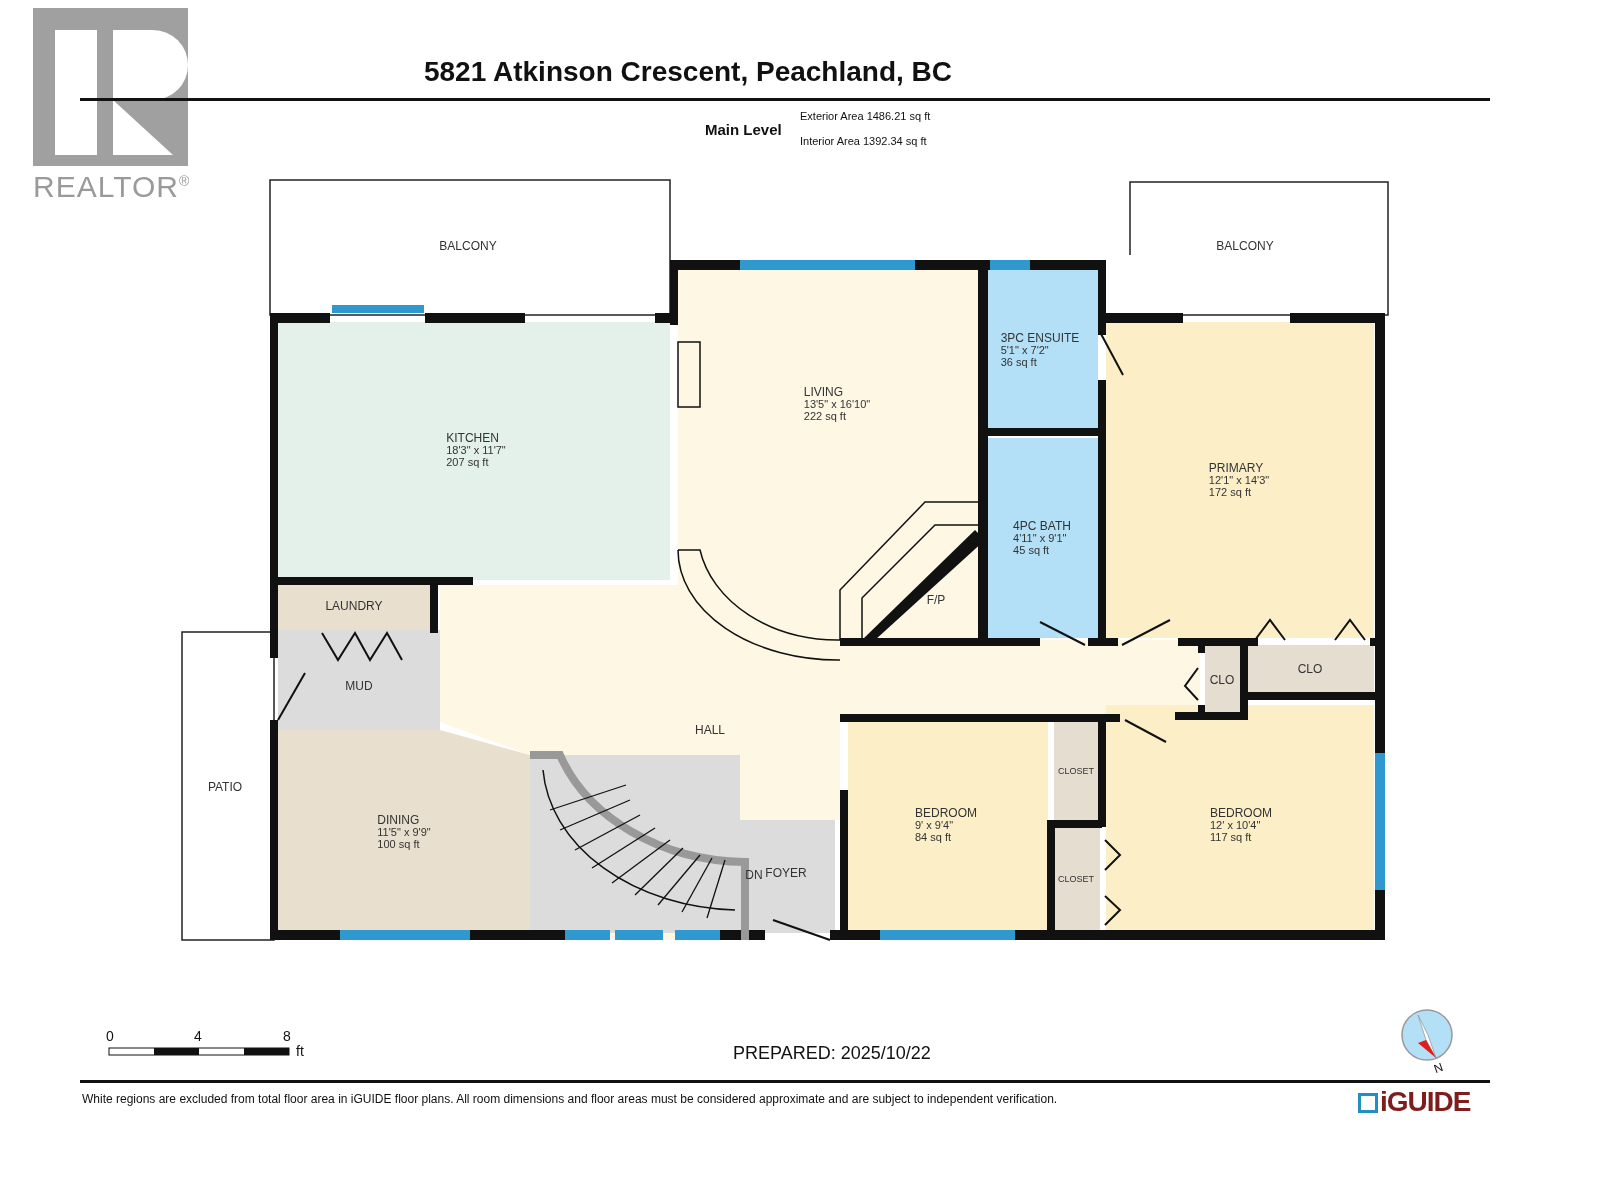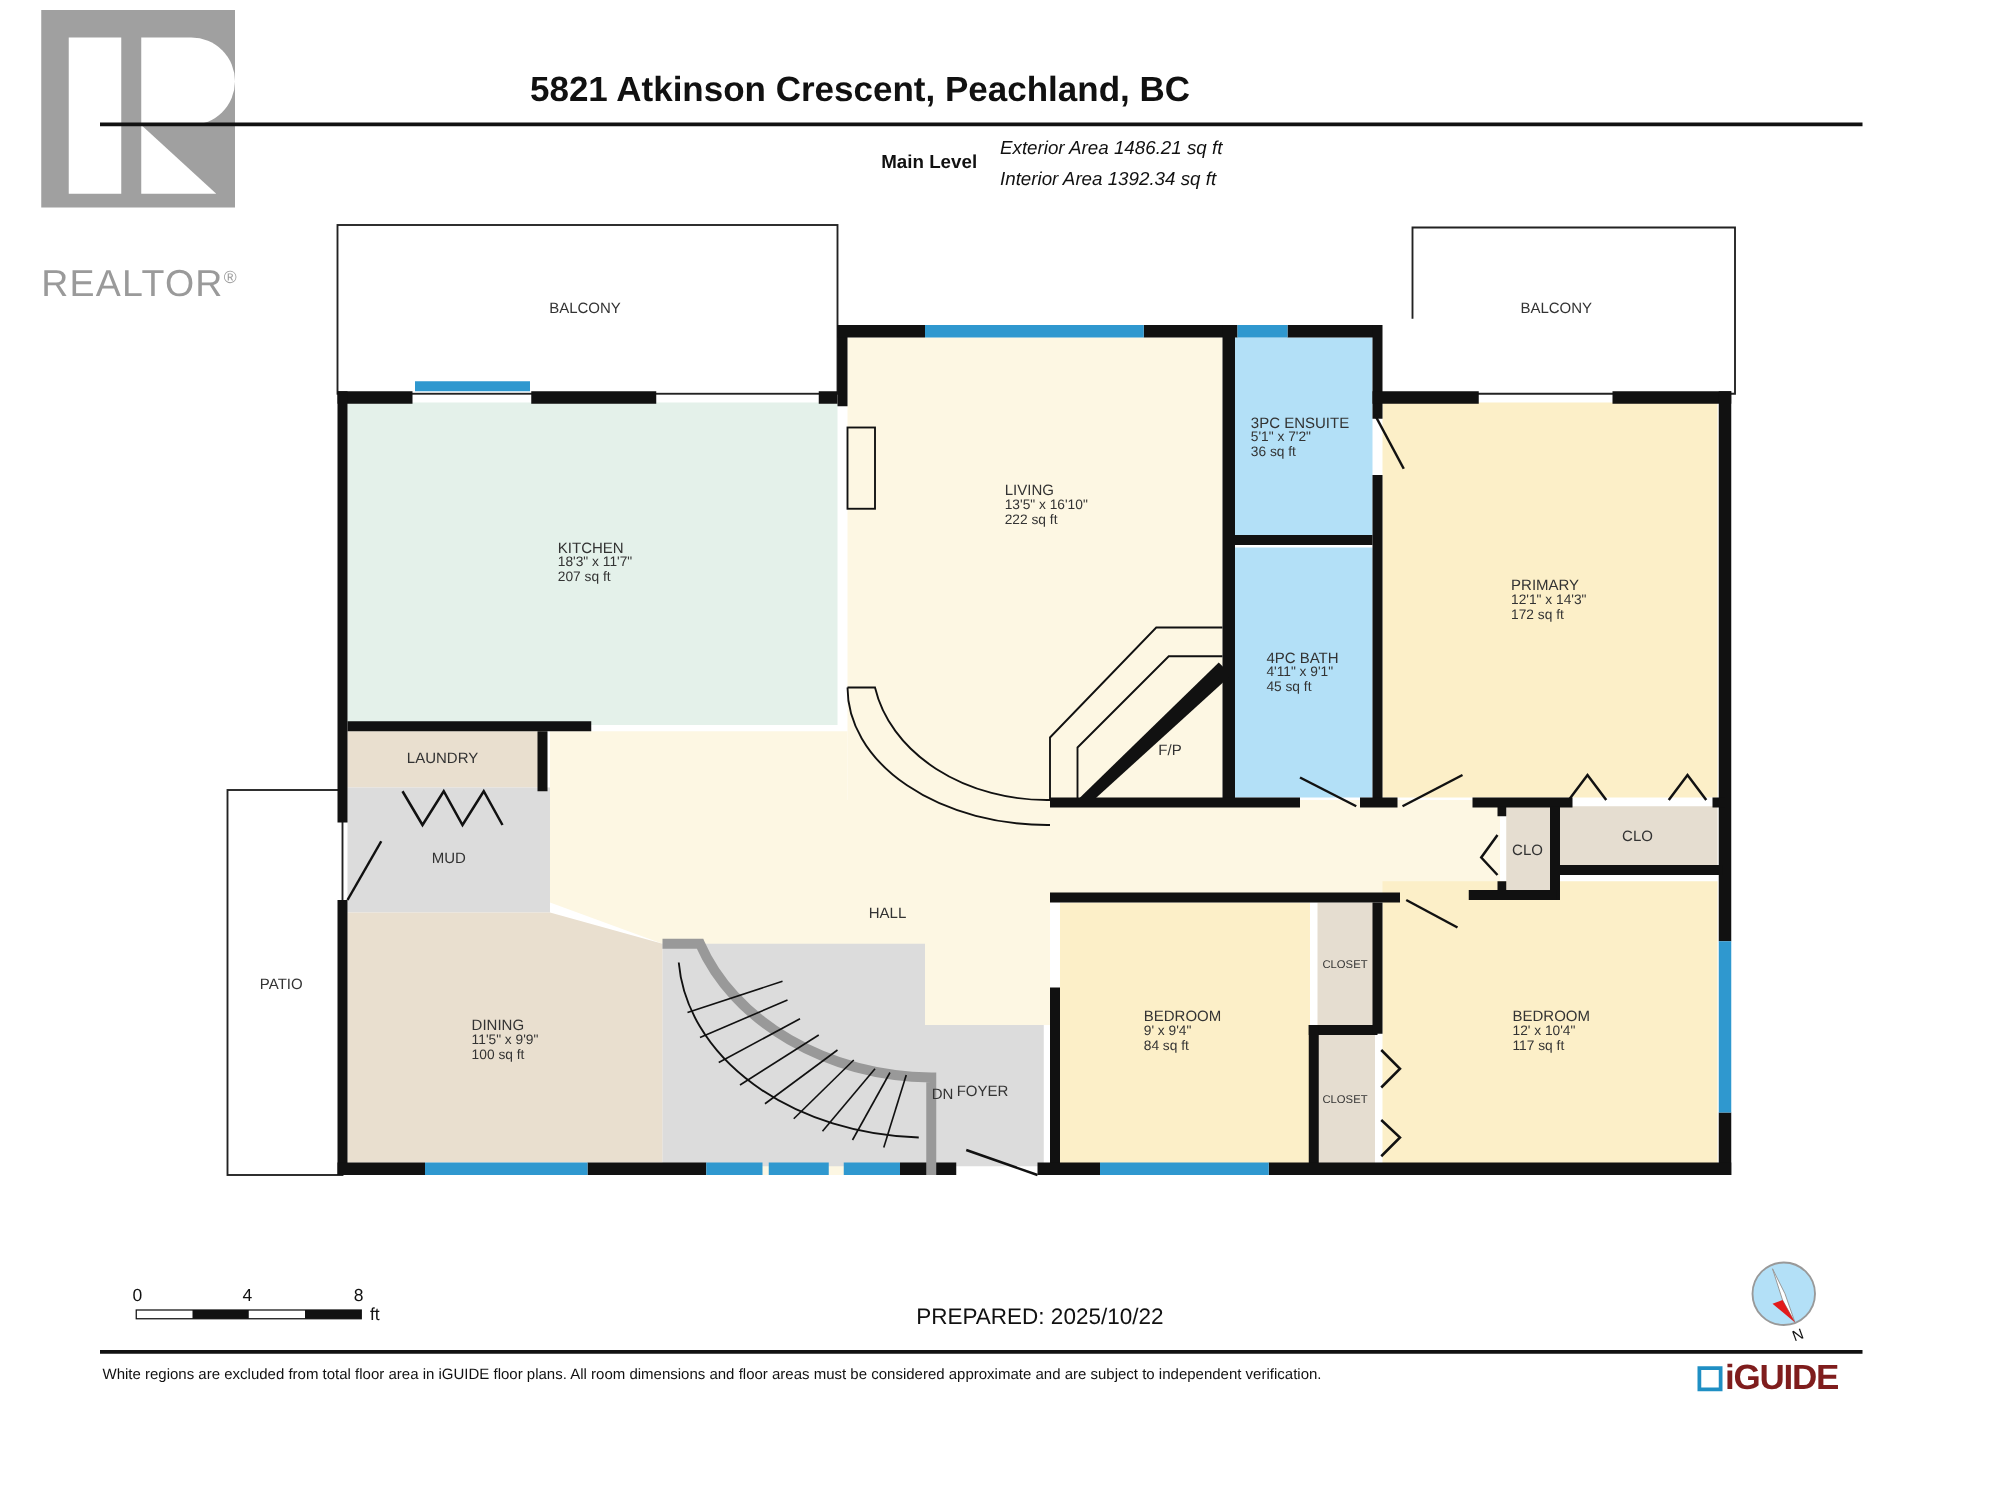--- a/index.html
+++ b/index.html
@@ -1,23 +1,23 @@
 <!DOCTYPE html>
 <html><head>
 <meta charset="utf-8">
 <style>
   html, body { margin:0; padding:0; background:#ffffff; }
   body { width:1600px; height:1200px; position:relative; overflow:hidden; font-family:"Liberation Sans", sans-serif; color:#111; }
   .abs { position:absolute; }
   .logo-box { left:33px; top:8px; width:155px; height:158px; background:#a0a0a0; }
-  .logo-text { left:33px; top:170px; font-size:30px; color:#9a9a9a; letter-spacing:1px;margin-top:41px; }
+  .logo-text { left:33px; top:170px; font-size:30px; color:#9a9a9a; letter-spacing:1px; }
   .title { left:0; width:1376px; top:56px; text-align:center; font-size:28px; font-weight:bold; }
   .title-rule { left:80px; top:98px; width:1410px; height:3px; background:#111; }
   .level-label { left:705px; top:110px; font-size:15px; font-weight:bold;margin-top:11px; }
-  .area-line { left:800px; font-size:15px;font-style:italic; }
+  .area-line { left:800px; font-size:11px; }
   .room-label { position:absolute; text-align:left; font-size:11px; color:#333; line-height:12px; transform:translateX(-50%); white-space:nowrap; }
   .room-label .name { font-size:12px; }
   .footer-rule { left:80px; top:1080px; width:1410px; height:3px; background:#111; }
   .disclaimer { left:82px; top:1092px; font-size:12px; }
   .prepared { left:708px; top:1043px; font-size:18px;margin-left:25px; }
   .scale-label { font-size:14px; }
   .iguide { left:1358px; top:1086px; font-size:28px; font-weight:bold; color:#7f1d1d; letter-spacing:-1px; }
 </style>
 </head>
 <body>

